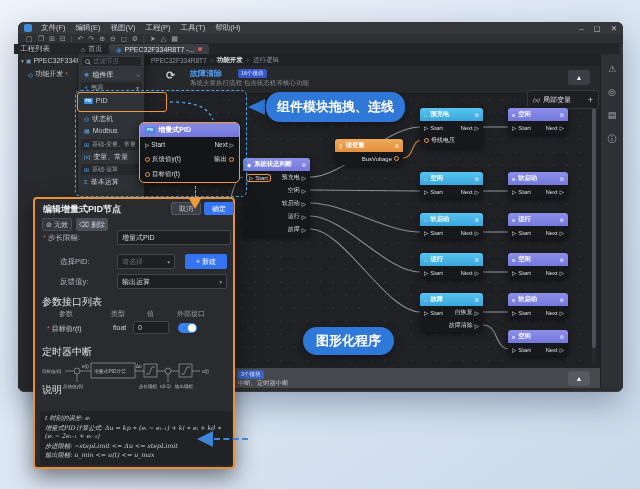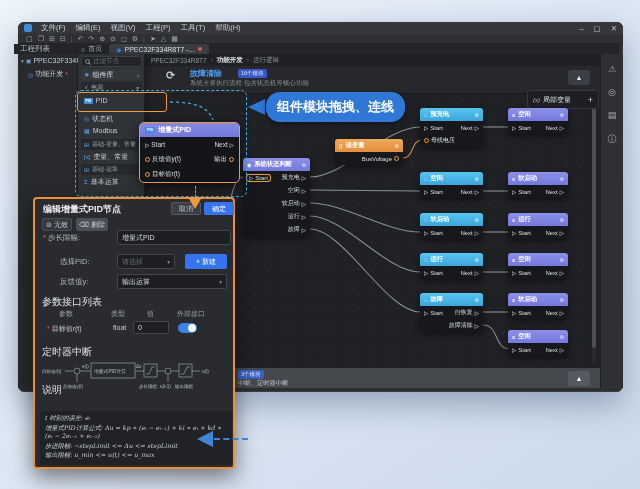--- a/index.html
+++ b/index.html
@@ -608,20 +608,21 @@
           <span class="pd"></span>
           <span>目标值r(t)</span>
         </span>
     </div>
   </div>
   <div class="abs" id="drop-line"></div>
   <div class="abs" id="drop-arrow"></div>
 
   <div class="abs" id="arrow-drag"></div>
   <div class="abs callout" id="callout-drag">组件模块拖拽、连线</div>
+  <div class="abs callout" id="callout-graph">图形化程序</div>
 
   <div class="abs" id="dialog">
     <span class="abs" id="dlg-title">编辑增量式PID节点</span>
     <span class="abs dbtn" id="dlg-cancel">取消</span>
     <span class="abs dbtn" id="dlg-confirm">确定</span>
     <span class="abs dbtn" id="dlg-invalid">
       <span>⊘</span>
       <span>无效</span>
     </span>
     <span class="abs dbtn" id="dlg-delete">

